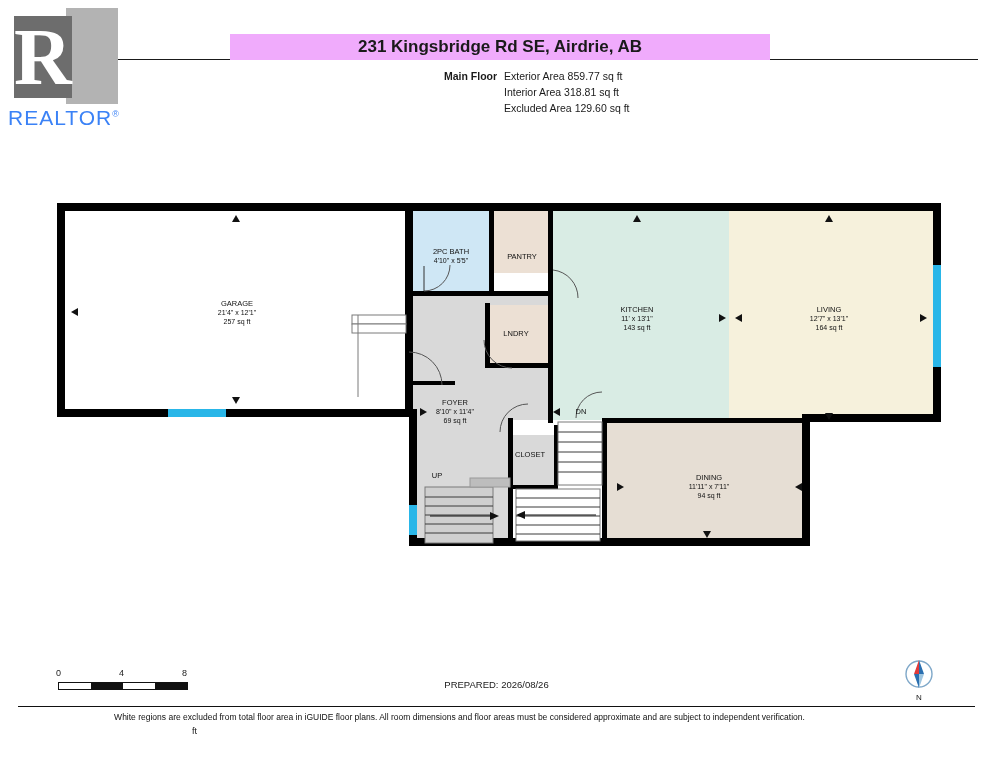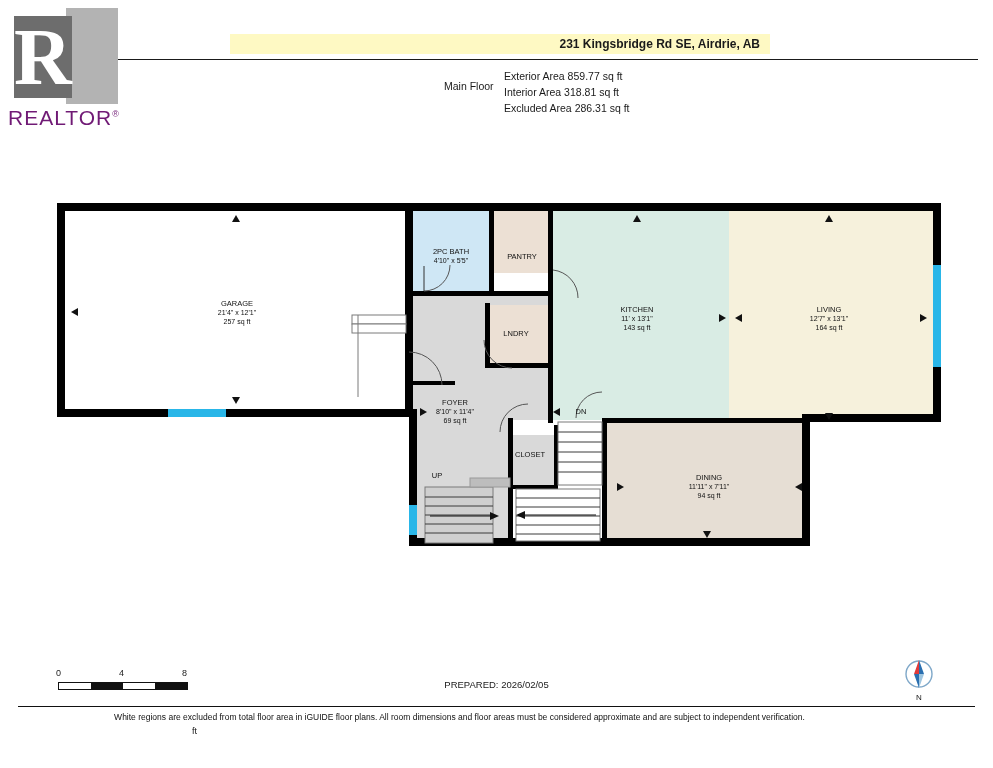--- a/index.html
+++ b/index.html
@@ -60,63 +60,62 @@
     line-height: 90px;
     text-align: center;
   }
   #realtor-logo .wordmark {
     position: absolute;
     left: 0px;
     top: 100px;
     font-family: "Liberation Sans", sans-serif;
     font-size: 21px;
     letter-spacing: 1px;
-    color: #701a75;
+    color: #3b82f6;
   }
   #realtor-logo .wordmark sup {
     font-size: 9px;
     vertical-align: super;
   }
 
   #title-rule {
     position: absolute;
     left: 118px;
     top: 59px;
     width: 860px;
     height: 1px;
     background: #1a1a1a;
   }
   #page-title {
     position: absolute;
     left: 230px;
     top: 34px;
     width: 540px;
-    text-align: right;
-    font-size: 12px;
+    text-align: center;
+    font-size: 17px;
     font-weight: bold;
-    background: #fef9c3;
+    background: #f0abfc;
     padding: 3px 10px;
     box-sizing: border-box;
   }
 
   #floor-info {
     position: absolute;
     left: 430px;
     top: 68px;
     font-size: 10.5px;
     line-height: 16px;
   }
   #floor-info .floor-label {
     position: absolute;
     left: 14px;
     top: 0px;
-    font-weight: normal;
+    font-weight: bold;
     font-size: 10.5px;
     white-space: nowrap;
-    margin-top: 10px;
   }
   #floor-info .areas {
     position: absolute;
     left: 74px;
     top: 0px;
     white-space: nowrap;
   }
 
   
   #plan {
@@ -223,21 +222,21 @@
 </div>
 
 <div id="title-rule"></div>
 <div id="page-title">231 Kingsbridge Rd SE, Airdrie, AB</div>
 
 <div id="floor-info">
   <div class="floor-label">Main Floor</div>
   <div class="areas">
     <div>Exterior Area 859.77 sq ft</div>
     <div>Interior Area 318.81 sq ft</div>
-    <div>Excluded Area 286.31 sq ft</div>
+    <div>Excluded Area 129.60 sq ft</div>
   </div>
 </div>
 
 <svg id="plan" viewBox="0 0 993 768" xmlns="http://www.w3.org/2000/svg">
 
   <g>
 
     <rect x="64" y="209" width="346" height="208" fill="#ffffff"></rect>
 
     <rect x="411" y="209" width="82" height="86" fill="#cfe7f5"></rect>
@@ -404,21 +403,21 @@
     <span style="left:61px">4</span>
     <span style="left:124px">8</span>
   </div>
   <div class="bar">
     <i style="left:32px;width:32px"></i>
     <i style="left:96px;width:32px"></i>
   </div>
   <div class="unit">ft</div>
 </div>
 
-<div id="prepared">PREPARED: 2026/02/05</div>
+<div id="prepared">PREPARED: 2026/08/26</div>
 
 <div id="compass">
   <svg width="44" height="38" viewBox="0 0 44 38" xmlns="http://www.w3.org/2000/svg">
     <circle cx="22" cy="19" r="13" fill="none" stroke="#7fa8c9" stroke-width="1.4"></circle>
     <polygon points="22,5 17,19 22,19" fill="#e03a3a"></polygon>
     <polygon points="22,5 27,19 22,19" fill="#2a6fb0"></polygon>
     <polygon points="22,33 17,19 22,19" fill="#2a6fb0"></polygon>
     <polygon points="22,33 27,19 22,19" fill="#9ec5e0"></polygon>
   </svg>
   <div class="n-label">N</div>

